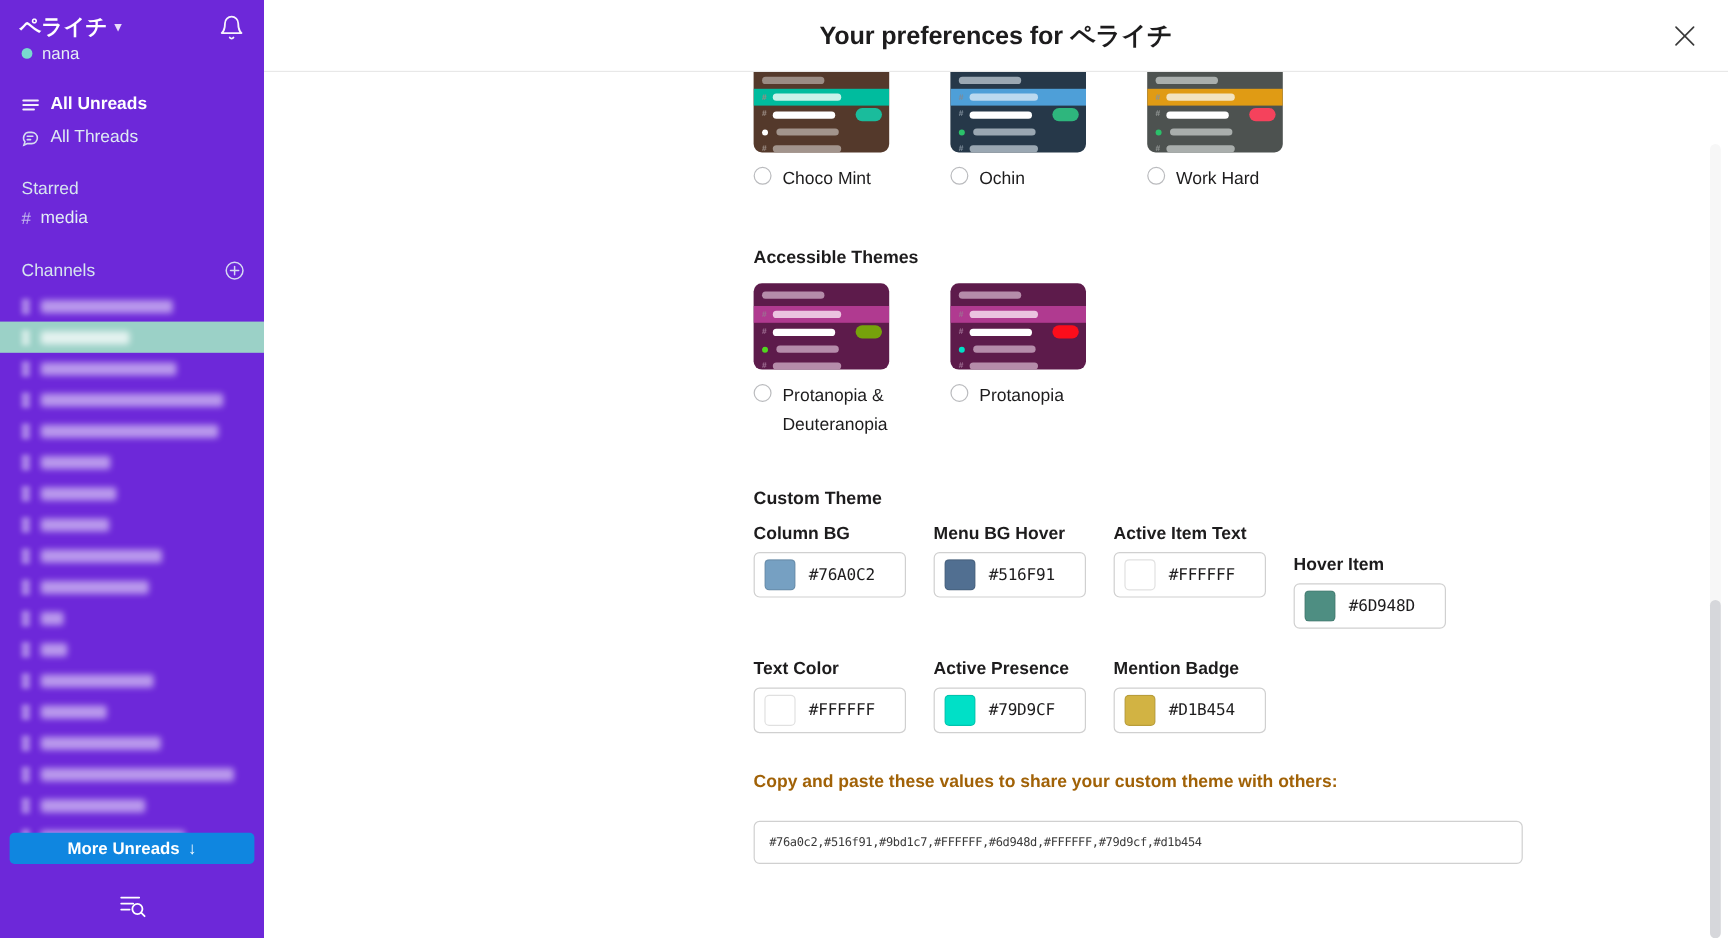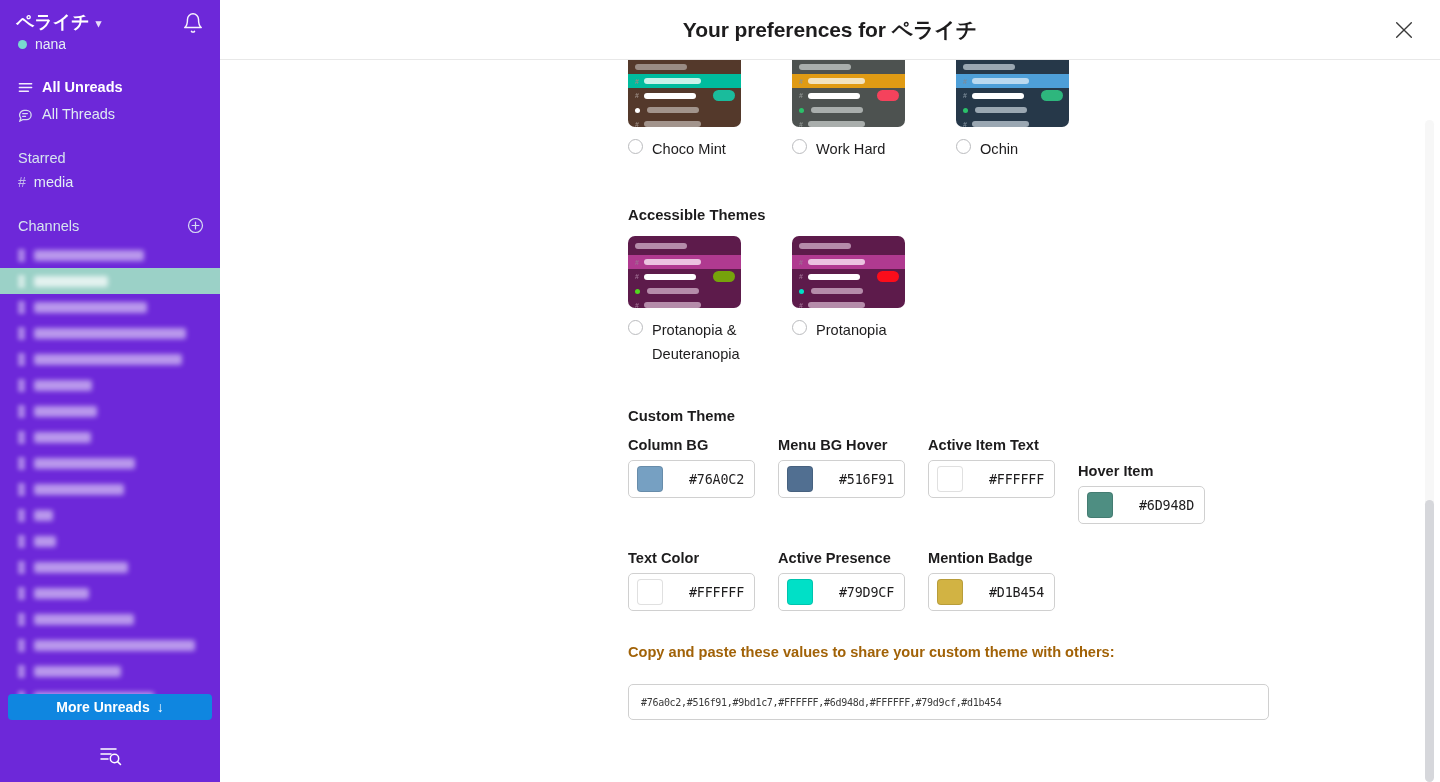--- a/index.html
+++ b/index.html
@@ -165,21 +165,21 @@
     display: grid; grid-template-columns: repeat(4, 150px);
     column-gap: 0; row-gap: 0;
   }
   .field-label {
     font-size: 14.6px; font-weight: bold; color: #1d1c1d;
     margin-bottom: 7px;
   }
   .color-field {
     width: 127px; height: 38px; border: 1px solid #d0d0d0;
     border-radius: 5px; background: #fff;
-    display: flex; align-items: center; gap: 26px;
+    display: flex; align-items: center; gap: 11px;
     padding: 12px 8px;
   }
   .color-chip {
     width: 26px; height: 26px; border-radius: 4px; flex: 0 0 26px;
     border: 1px solid rgba(0,0,0,.12);
   }
   .color-text {
     font-family: "DejaVu Sans Mono", "Liberation Mono", monospace;
     font-size: 13.4px; color: #1d1c1d; letter-spacing: -.2px;
   }
@@ -408,20 +408,48 @@
                   <span class="sw-hash" style="color: rgb(154, 140, 132);">#</span>
                   <div class="sw-bar" style="background: rgb(162, 148, 140); width: 57px;"></div>
                 </div>
               </div>
               <label class="radio-line">
                 <span class="radio"></span>
                 <span class="radio-label">Choco Mint</span>
               </label>
             </div>
             <div class="theme-cell">
+              <div class="swatch" style="background: rgb(38, 56, 73); height: 67px; border-top-left-radius: 0px; border-top-right-radius: 0px;">
+                <div class="sw-row" style="height: 14px;">
+                  <div class="sw-title" style="background: rgb(154, 167, 178);"></div>
+                </div>
+                <div class="sw-row" style="background: rgb(78, 159, 216); height: 14px;">
+                  <span class="sw-hash" style="color: rgb(125, 140, 153);">#</span>
+                  <div class="sw-bar" style="background: rgb(187, 217, 239); width: 57px;"></div>
+                </div>
+                <div class="sw-row" style="height: 15px;">
+                  <span class="sw-hash" style="color: rgb(125, 140, 153);">#</span>
+                  <div class="sw-bar" style="background: rgb(255, 255, 255); width: 52px;"></div>
+                  <div class="sw-pill" style="background: rgb(46, 182, 125);"></div>
+                </div>
+                <div class="sw-row" style="height: 14px;">
+                  <div class="sw-dot" style="background: rgb(43, 193, 106);"></div>
+                  <div class="sw-bar" style="background: rgb(154, 167, 178); width: 52px; margin-left: 2px;"></div>
+                </div>
+                <div class="sw-row" style="height: 14px;">
+                  <span class="sw-hash" style="color: rgb(125, 140, 153);">#</span>
+                  <div class="sw-bar" style="background: rgb(154, 167, 178); width: 57px;"></div>
+                </div>
+              </div>
+              <label class="radio-line">
+                <span class="radio"></span>
+                <span class="radio-label">Ochin</span>
+              </label>
+            </div>
+            <div class="theme-cell">
               <div class="swatch" style="background: rgb(77, 82, 80); height: 67px; border-top-left-radius: 0px; border-top-right-radius: 0px;">
                 <div class="sw-row" style="height: 14px;">
                   <div class="sw-title" style="background: rgb(169, 174, 172);"></div>
                 </div>
                 <div class="sw-row" style="background: rgb(224, 155, 20); height: 14px;">
                   <span class="sw-hash" style="color: rgb(143, 148, 146);">#</span>
                   <div class="sw-bar" style="background: rgb(242, 227, 192); width: 57px;"></div>
                 </div>
                 <div class="sw-row" style="height: 15px;">
                   <span class="sw-hash" style="color: rgb(143, 148, 146);">#</span>
@@ -433,48 +461,20 @@
                   <div class="sw-bar" style="background: rgb(169, 174, 172); width: 52px; margin-left: 2px;"></div>
                 </div>
                 <div class="sw-row" style="height: 14px;">
                   <span class="sw-hash" style="color: rgb(143, 148, 146);">#</span>
                   <div class="sw-bar" style="background: rgb(169, 174, 172); width: 57px;"></div>
                 </div>
               </div>
               <label class="radio-line">
                 <span class="radio"></span>
                 <span class="radio-label">Work Hard</span>
-              </label>
-            </div>
-            <div class="theme-cell">
-              <div class="swatch" style="background: rgb(38, 56, 73); height: 67px; border-top-left-radius: 0px; border-top-right-radius: 0px;">
-                <div class="sw-row" style="height: 14px;">
-                  <div class="sw-title" style="background: rgb(154, 167, 178);"></div>
-                </div>
-                <div class="sw-row" style="background: rgb(78, 159, 216); height: 14px;">
-                  <span class="sw-hash" style="color: rgb(125, 140, 153);">#</span>
-                  <div class="sw-bar" style="background: rgb(187, 217, 239); width: 57px;"></div>
-                </div>
-                <div class="sw-row" style="height: 15px;">
-                  <span class="sw-hash" style="color: rgb(125, 140, 153);">#</span>
-                  <div class="sw-bar" style="background: rgb(255, 255, 255); width: 52px;"></div>
-                  <div class="sw-pill" style="background: rgb(46, 182, 125);"></div>
-                </div>
-                <div class="sw-row" style="height: 14px;">
-                  <div class="sw-dot" style="background: rgb(43, 193, 106);"></div>
-                  <div class="sw-bar" style="background: rgb(154, 167, 178); width: 52px; margin-left: 2px;"></div>
-                </div>
-                <div class="sw-row" style="height: 14px;">
-                  <span class="sw-hash" style="color: rgb(125, 140, 153);">#</span>
-                  <div class="sw-bar" style="background: rgb(154, 167, 178); width: 57px;"></div>
-                </div>
-              </div>
-              <label class="radio-line">
-                <span class="radio"></span>
-                <span class="radio-label">Ochin</span>
               </label>
             </div>
           </div>
 
         <h2 class="section-h" style="margin-top:46px;">Accessible Themes</h2>
         <div class="theme-grid" id="acc-themes">
             <div class="theme-cell">
               <div class="swatch" style="background: rgb(93, 27, 75);">
                 <div class="sw-row" style="height: 19px;">
                   <div class="sw-title" style="background: rgb(181, 140, 170);"></div>

